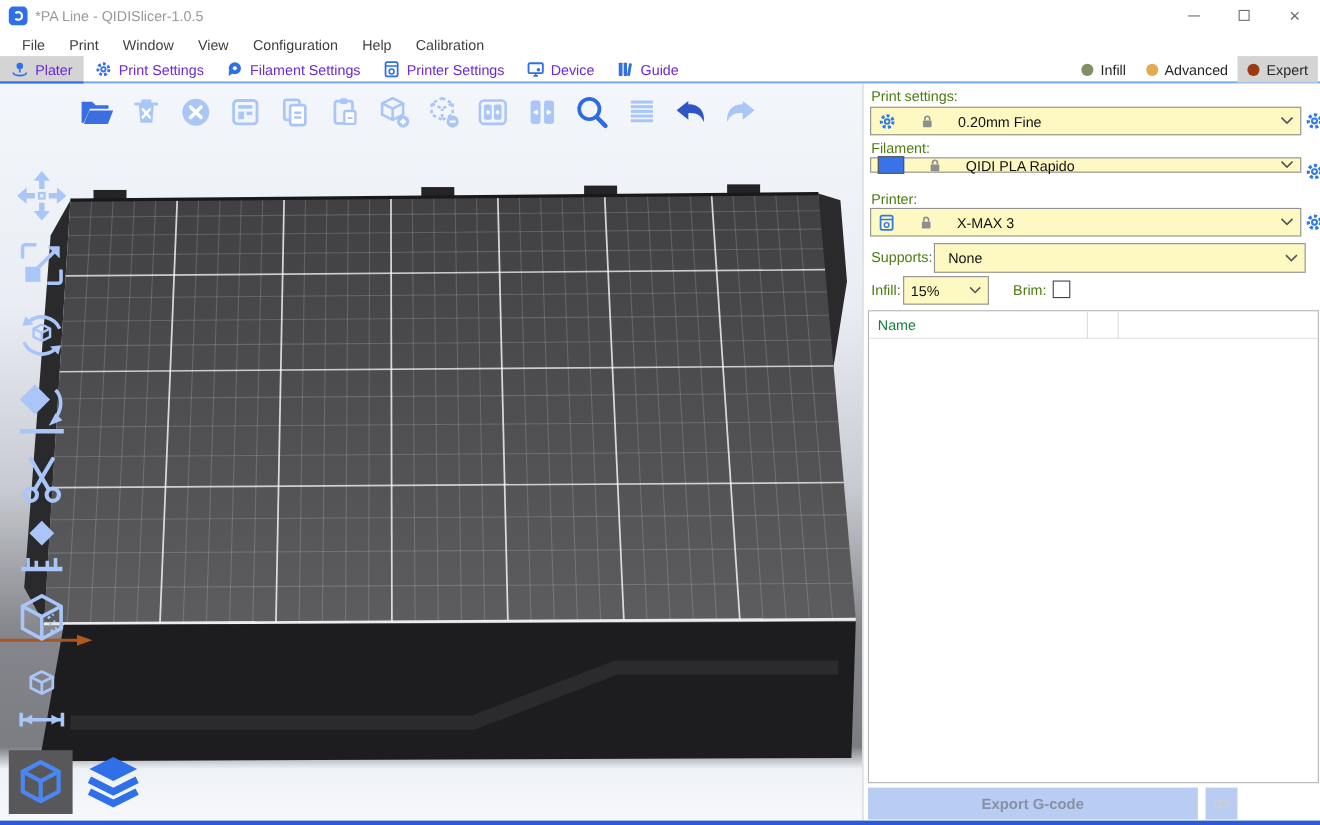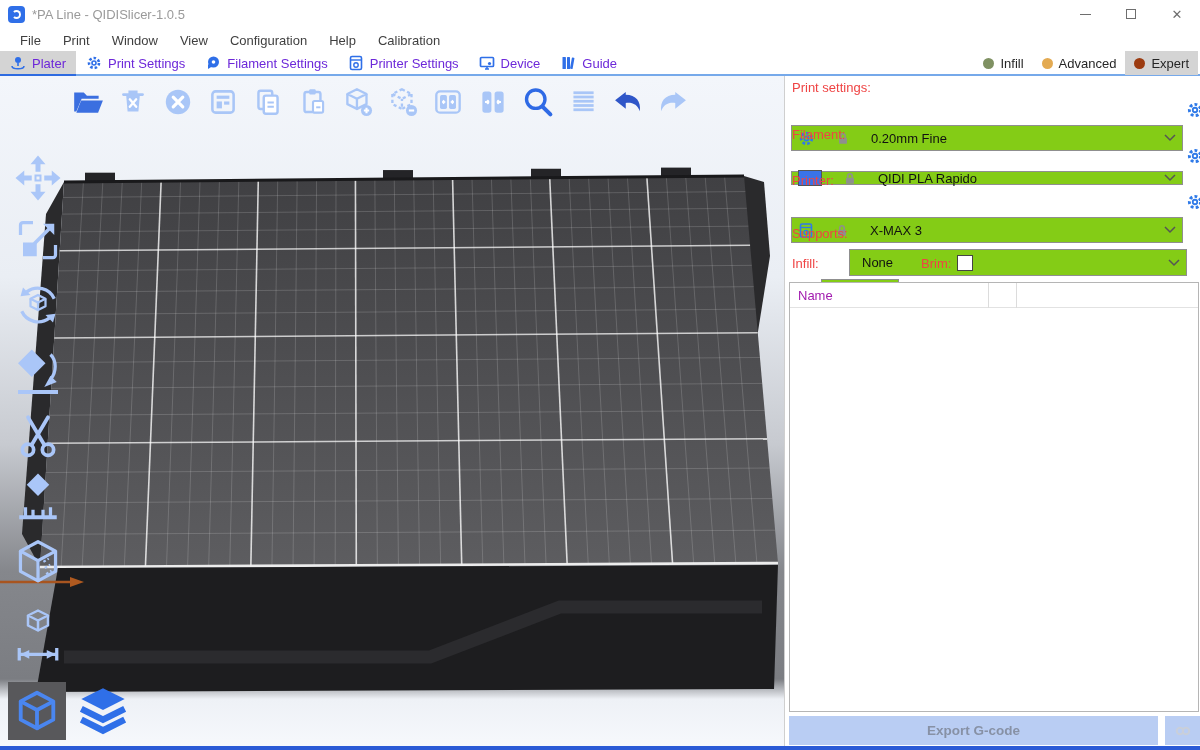--- a/index.html
+++ b/index.html
@@ -55,39 +55,39 @@
   .tbtn { width:36px; height:36px; display:flex; align-items:center; justify-content:center; }
   .ltools { position:absolute; left:10px; top:70px; width:56px; }
   .ltool { position:absolute; left:0; width:56px; display:flex; justify-content:center; }
   .vtoggles { position:absolute; left:8px; top:606px; display:flex; gap:8px; }
   .vtog { width:58px; height:58px; display:flex; align-items:center; justify-content:center; }
   .vtog.active { background:#58585b; }
 
   
   .sidebar { position:absolute; left:784px; top:76px; width:416px; height:670px; background:#fff;
              border-left:1px solid #cfcfcf; font-size:13px; color:#1a1a1a; }
-  .sb-label { position:absolute; left:7px; font-size:13px; color:#ef4444; }
-  .combo { position:absolute; border:1px solid #8f8f8f; background:#84cc16; display:flex;
-           align-items:center; gap:21px; padding:0 6px;margin-top:28px; }
+  .sb-label { position:absolute; left:7px; font-size:13px; color:#4d7c0f; }
+  .combo { position:absolute; border:1px solid #8f8f8f; background:#fef9c3; display:flex;
+           align-items:center; gap:21px; padding:0 6px; }
   .combo .chev { margin-left:auto; }
   .combo-text { font-size:13px; color:#111; white-space:nowrap; }
   .gear-out { position:absolute; width:20px; height:20px; display:flex; align-items:center;
               justify-content:center; }
   .swatch { width:24px; height:16px; background:#3a73e8; border:1px solid #555; }
   .checkbox { position:absolute; width:16px; height:16px; border:1px solid #444; background:#fff; }
 
   .objtable { position:absolute; left:4px; top:206px; width:410px; height:430px;
               border:1px solid #b5b5b5; background:#fff; }
   .objhead { display:flex; height:25px; border-bottom:1px solid #e2e2e2; align-items:center; }
-  .ohc { height:25px; display:flex; align-items:center; font-size:13px; color:#a21caf; }
+  .ohc { height:25px; display:flex; align-items:center; font-size:13px; color:#15803d; }
   .ohc-name { width:199px; padding-left:8px; border-right:1px solid #dcdcdc; }
   .ohc-mid  { width:28px; border-right:1px solid #dcdcdc; }
   .ohc-edit { flex:1; justify-content:center; }
 
-  .export-row { position:absolute; left:4px; top:640px; width:412px; height:29px; display:flex;
+  .export-row { position:absolute; left:4px; top:640px; width:336px; height:29px; display:flex;
                 gap:7px; }
   .export-btn { width:369px; height:29px; background:#b9cdf3; display:flex; align-items:center;
                 justify-content:center; font-size:13.5px; font-weight:bold; color:#8791a5; }
   .export-mini { width:36px; height:29px; background:#b9cdf3; display:flex; align-items:center;
                  justify-content:center; color:#c9cfda; font-size:12px; font-weight:bold; }
 
   .bottombar { position:absolute; left:0; bottom:0; width:1200px; height:4px; background:#2a5ad6;
                z-index:50; }
 </style>
 </head>

